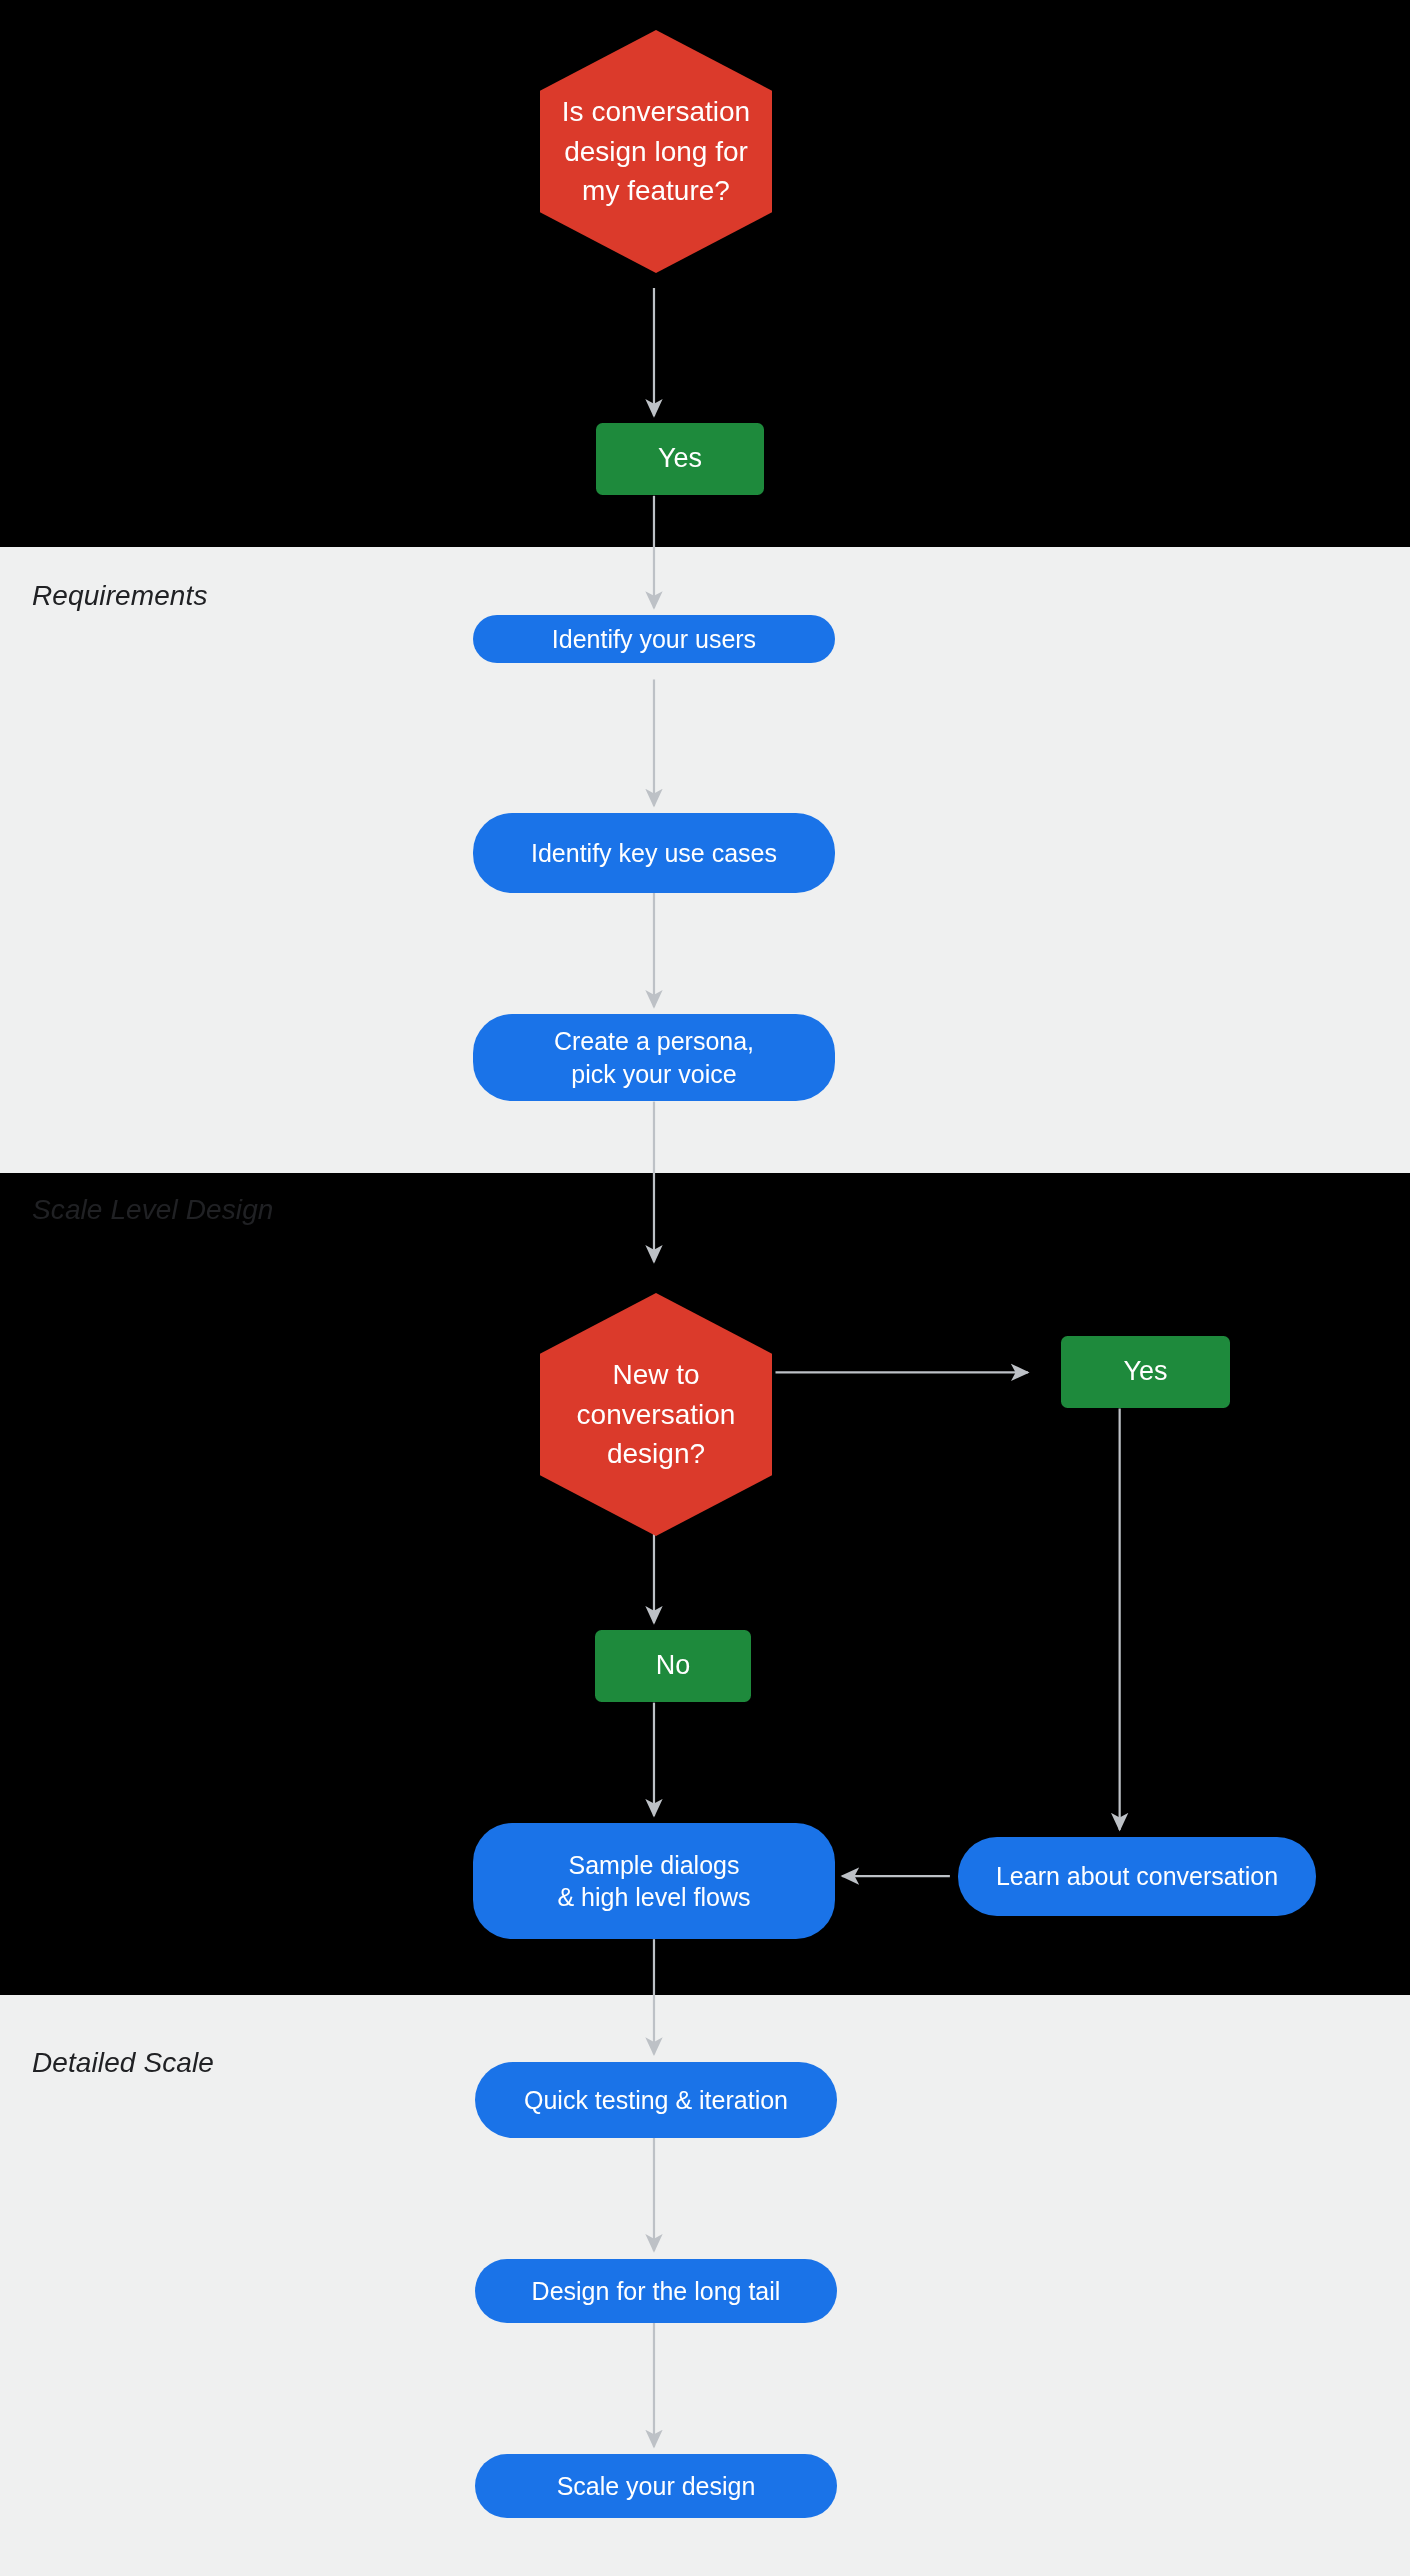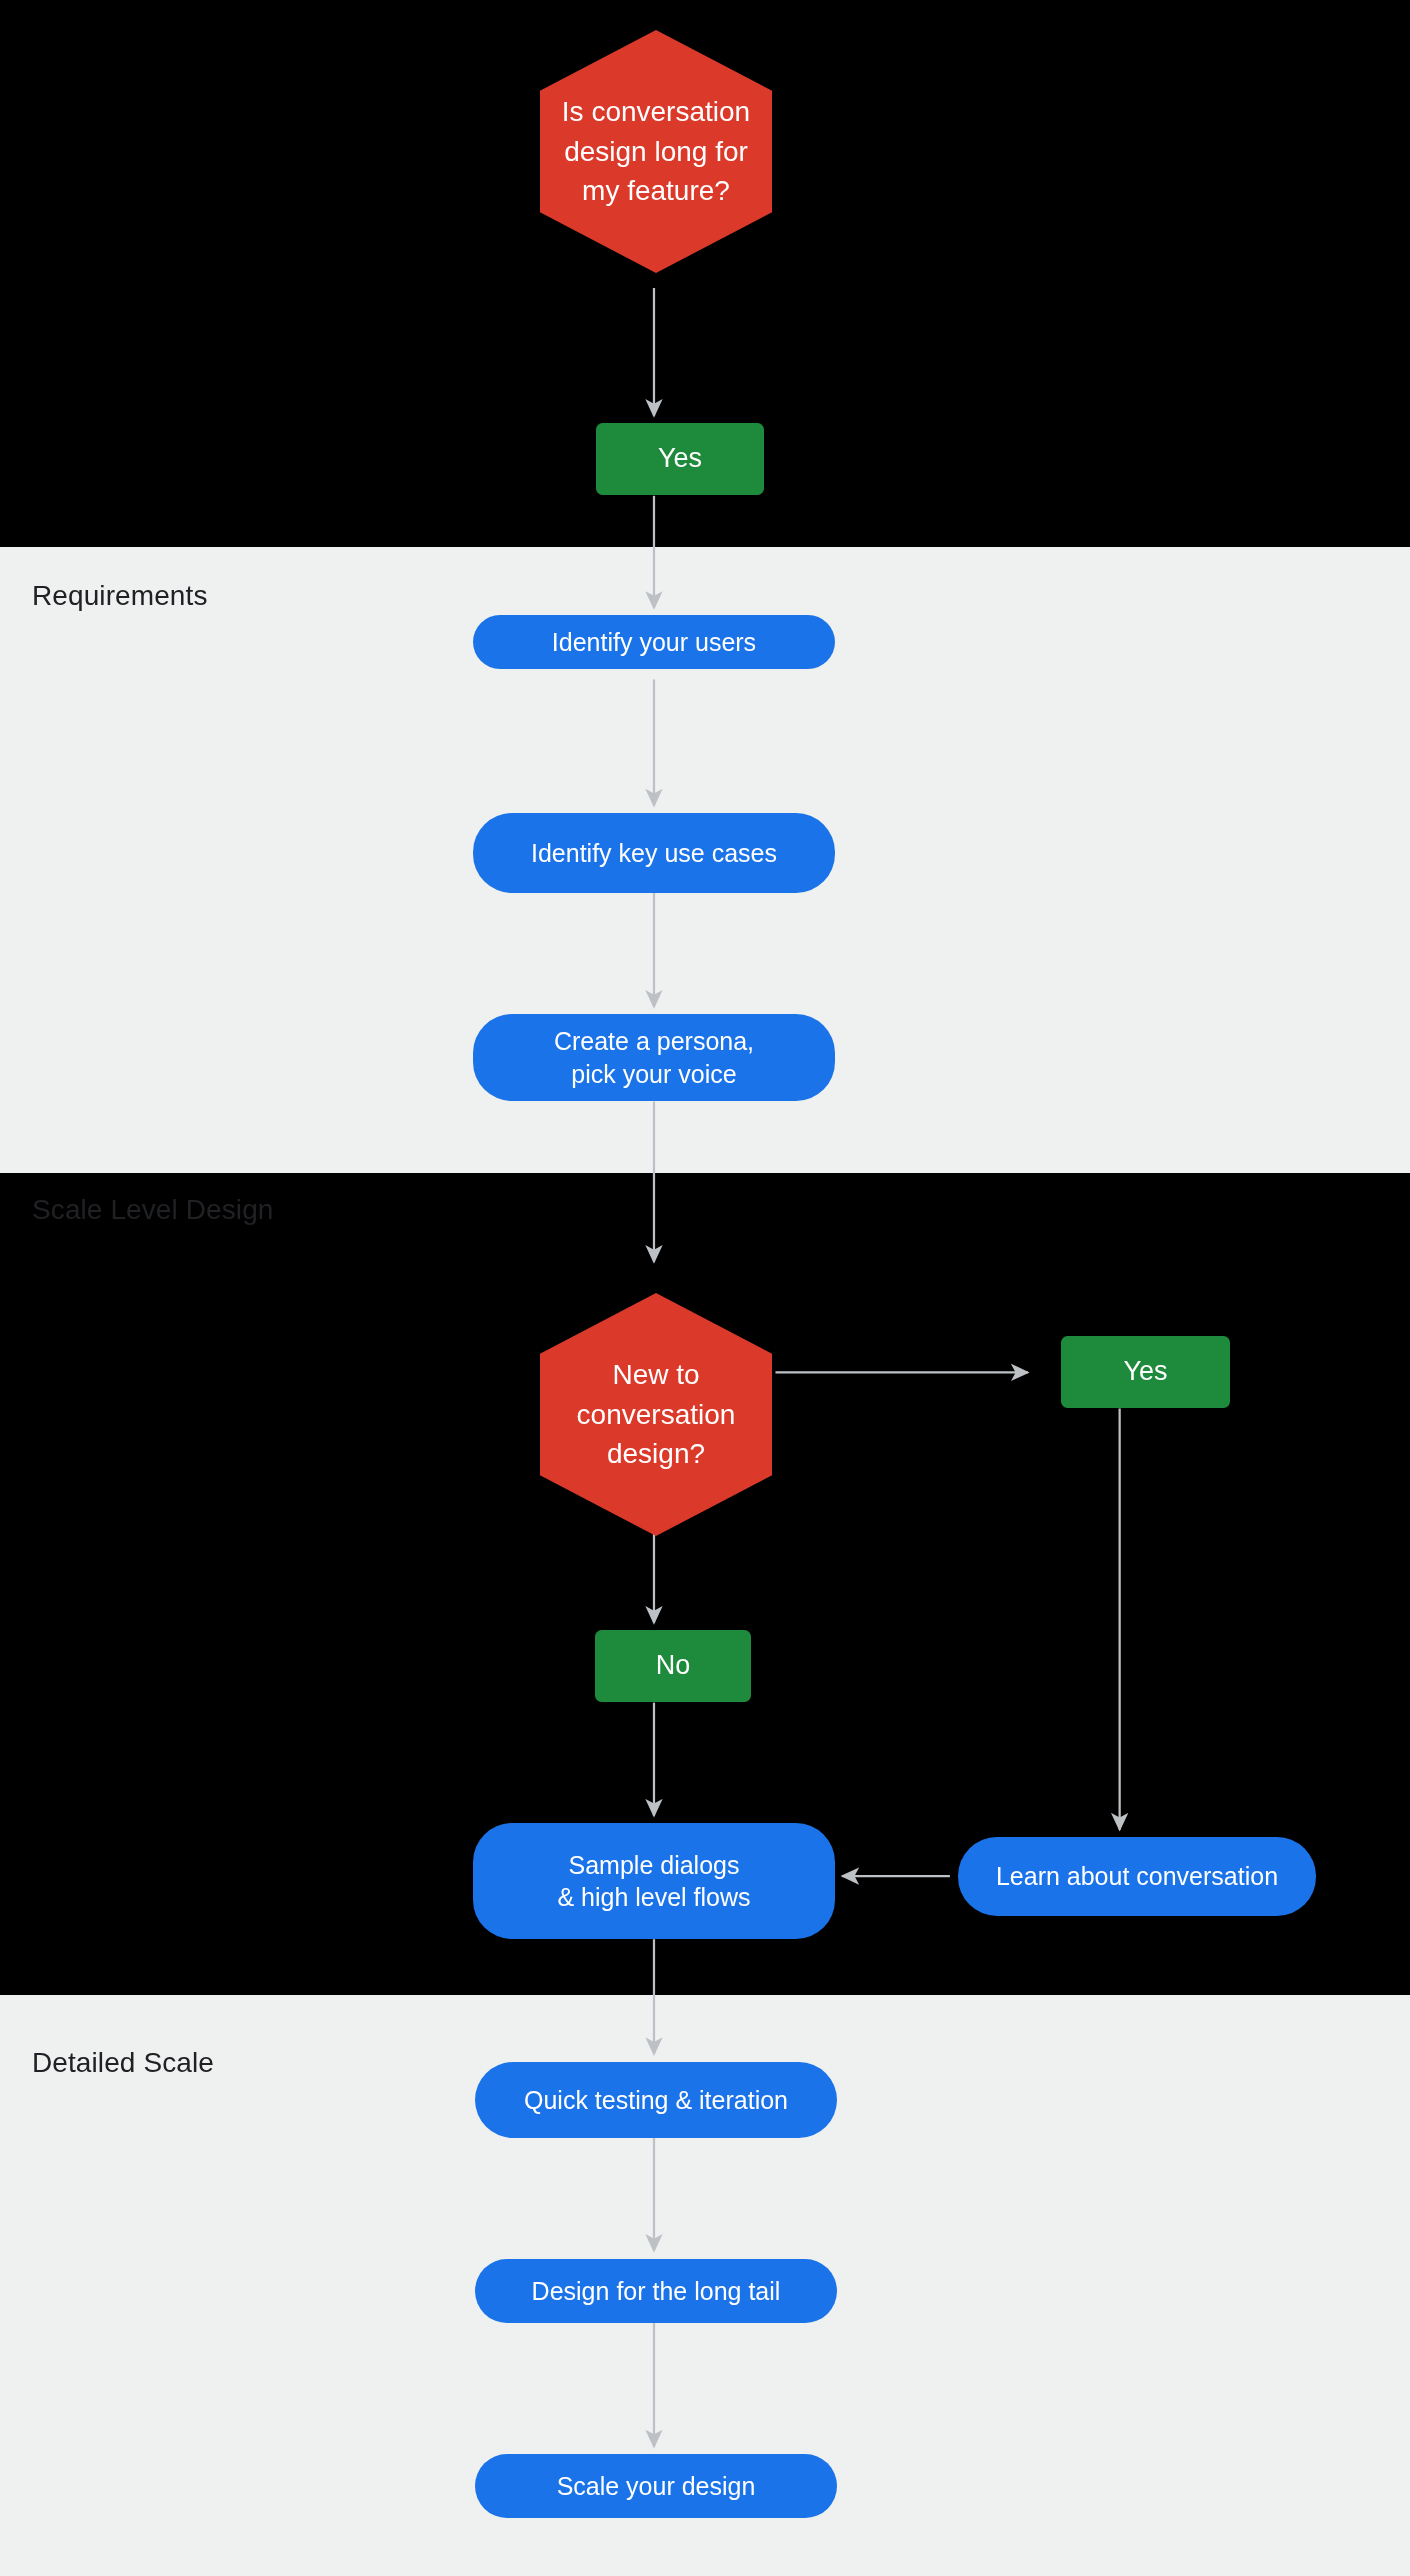--- a/index.html
+++ b/index.html
@@ -19,20 +19,21 @@
   .band.light { background:#eff0f0; }
 
   .band-label {
     position:absolute;
     left:32px;
     font-size:28px;
     letter-spacing:0.1px;
     color:#202124;
     white-space:nowrap;
     line-height:1;
+    font-style:italic;
   }
 
   
   #edges {
     position:absolute; left:0; top:0;
     width:1410px; height:2576px;
     pointer-events:none;
   }
 
   
@@ -107,21 +108,21 @@
 
   <div id="nodes">
       <div class="node hex" style="left: 540px; top: 30px; width: 232px; height: 243px;">
         <span class="lbl">Is conversation
 design long for
 my feature?</span>
       </div>
       <div class="node box" style="left: 571px; top: 423px; width: 168px; height: 72px;">
         <span class="lbl">Yes</span>
       </div>
-      <div class="node pill" style="left: 473px; top: 615px; width: 362px; height: 54px;">
+      <div class="node pill" style="left: 473px; top: 615px; width: 362px; height: 48px;">
         <span class="lbl">Identify your users</span>
       </div>
       <div class="node pill" style="left: 473px; top: 813px; width: 362px; height: 80px;">
         <span class="lbl">Identify key use cases</span>
       </div>
       <div class="node pill" style="left: 473px; top: 1014px; width: 362px; height: 87px;">
         <span class="lbl">Create a persona,
 pick your voice</span>
       </div>
       <div class="node hex" style="left: 540px; top: 1293px; width: 232px; height: 243px;">

